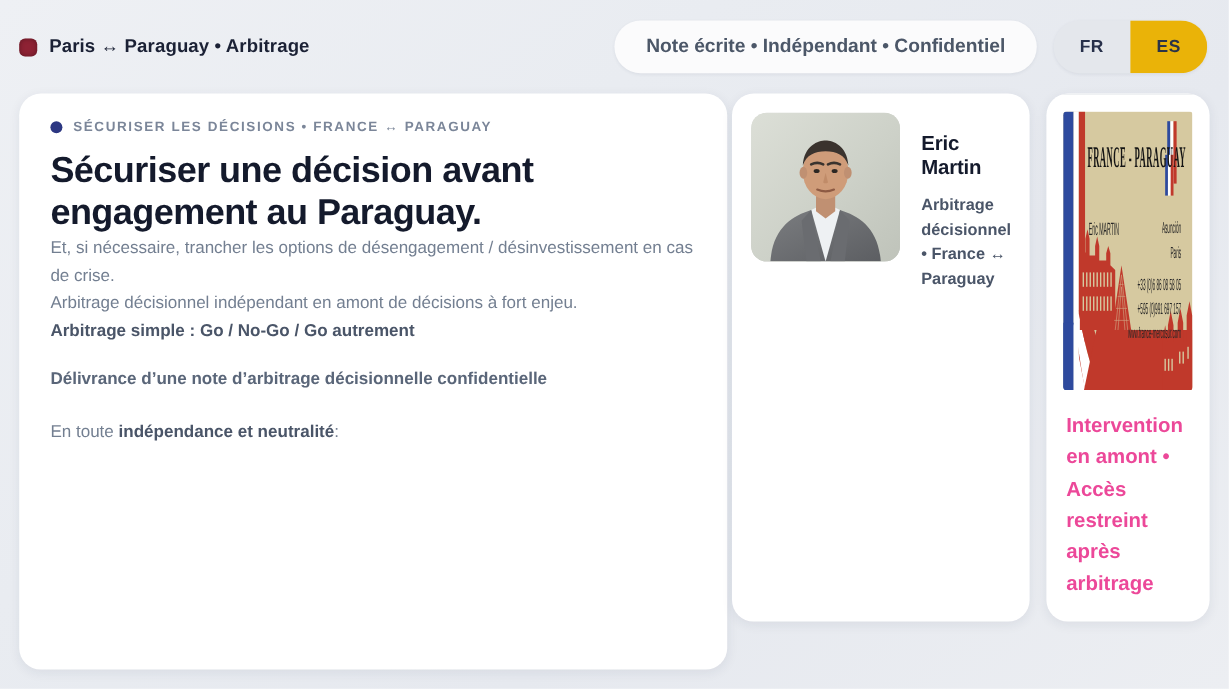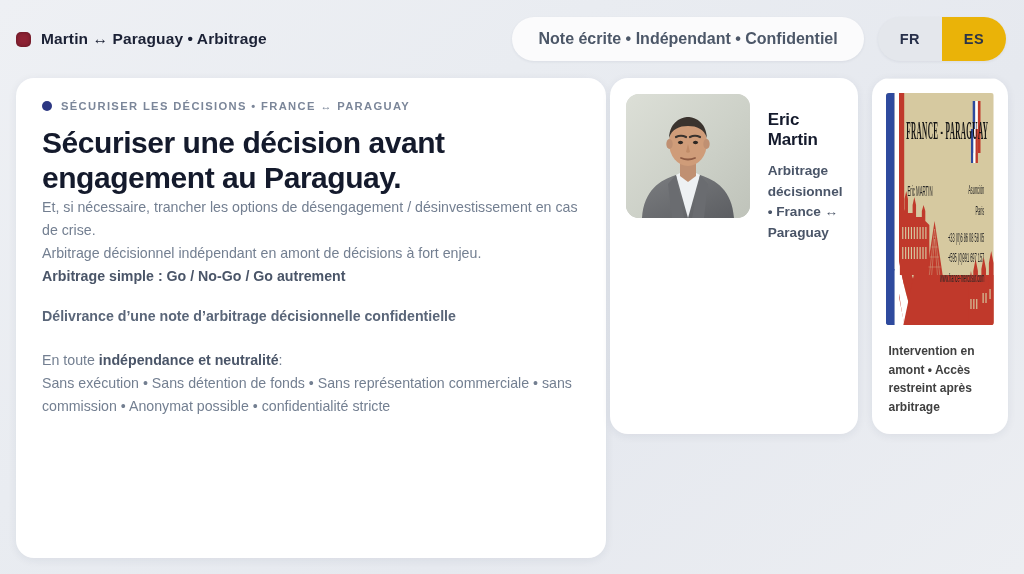--- a/index.html
+++ b/index.html
@@ -226,35 +226,35 @@
   }
 
   .bizcard {
     width: 100%;
     height: 232px;
     display: block;
     border-radius: 3px;
   }
 
   .cardimg-caption {
-    font-size: 12px;
+    font-size: 17px;
     line-height: 1.55;
     font-weight: 700;
-    color: #404040;
+    color: #ec4899;
     padding: 17px 16px 18px 16px;
   }
 </style>
 </head>
 <body>
 
 <header class="topbar">
 
   <div class="brand">
     <span class="brand-dot"></span>
-    <span class="brand-label">Martin ↔ Paraguay • Arbitrage</span>
+    <span class="brand-label">Paris ↔ Paraguay • Arbitrage</span>
   </div>
 
   <div class="topbar-right">
     <div class="pill-note">Note écrite • Indépendant • Confidentiel</div>
 
     <div class="lang-toggle">
       <div class="lang-opt">FR</div>
       <div class="lang-opt active">ES</div>
     </div>
   </div>
@@ -281,21 +281,20 @@
     </div>
 
     <div class="spacer-sm"></div>
 
     <div class="emph-line">Délivrance d’une note d’arbitrage décisionnelle confidentielle</div>
 
     <div class="spacer-md"></div>
 
     <div class="body-block">
       <p><span>En toute </span><strong>indépendance et neutralité</strong><span>:</span></p>
-      <p>Sans exécution • Sans détention de fonds • Sans représentation commerciale • sans commission • Anonymat possible • confidentialité stricte</p>
     </div>
 
   </main>
 
   <aside class="aside">
 
     <section class="card person-card">
 
       <div class="avatar">
         <svg viewBox="0 0 124 124" preserveAspectRatio="xMidYMid slice">

